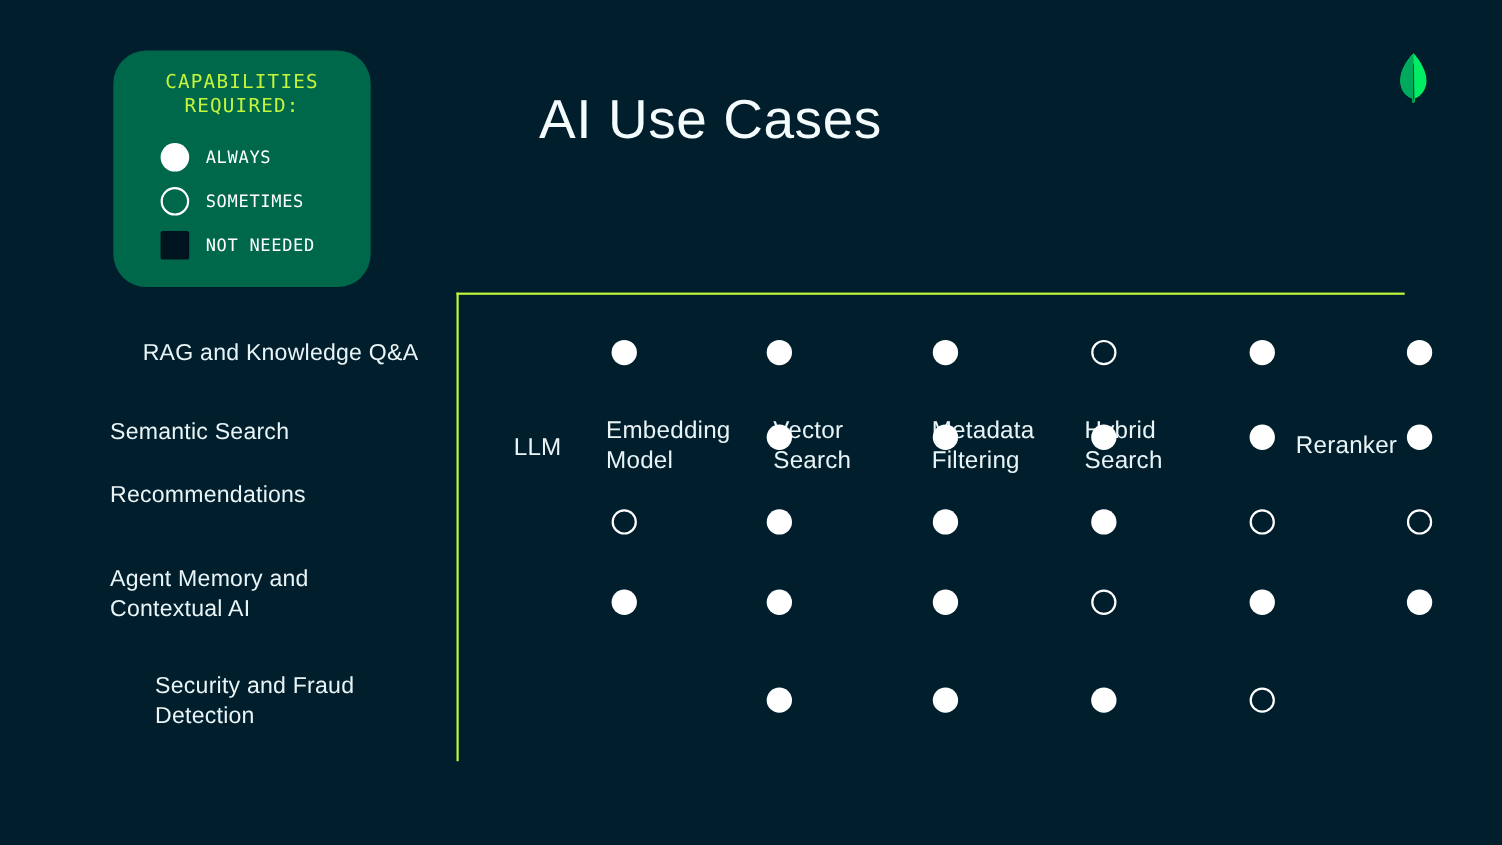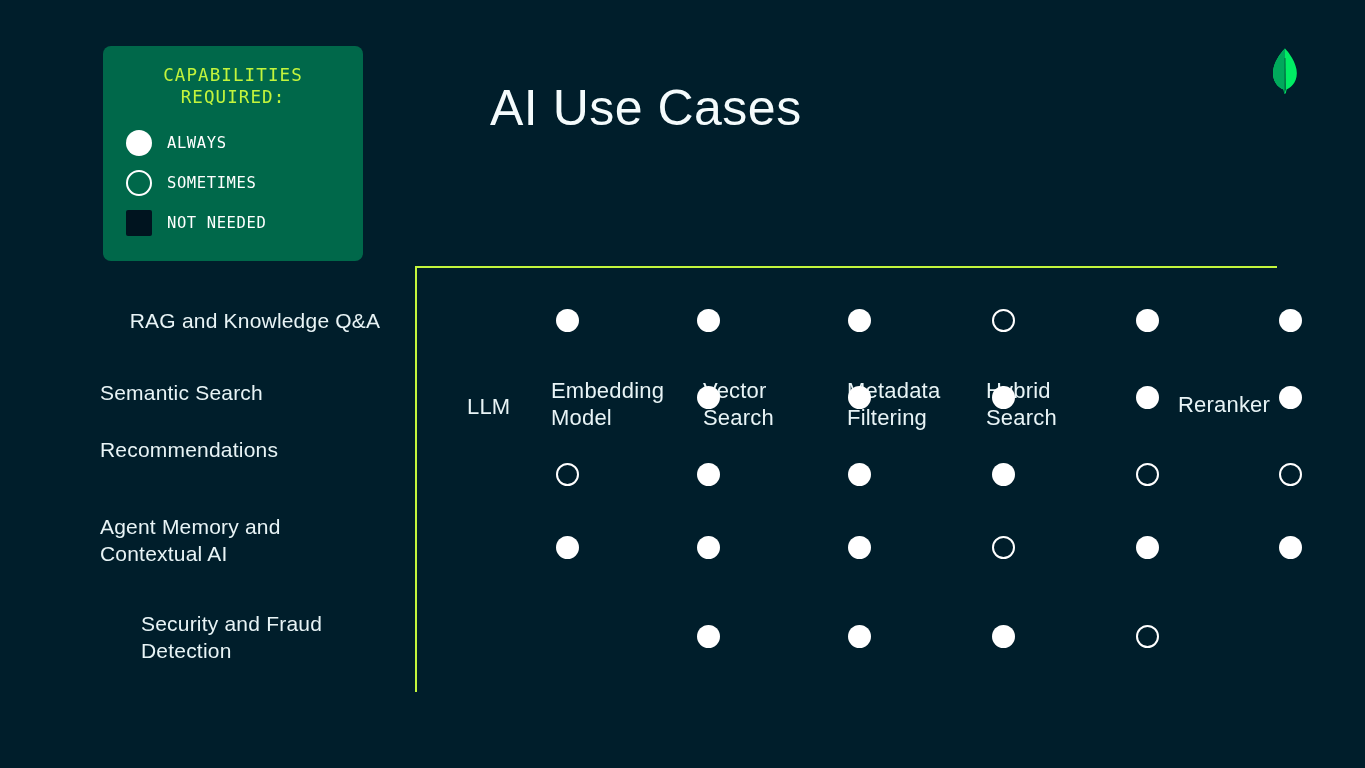--- a/index.html
+++ b/index.html
@@ -24,40 +24,40 @@
     top: 48px;
     width: 34px;
     height: 46px;
   }
 
   
   #legend-card {
     position: absolute;
     left: 103px;
     top: 46px;
-    width: 260px;
+    width: 234px;
     height: 215px;
     background: #00684A;
-    border-radius: 8px;
+    border-radius: 30px;
     box-sizing: border-box;
     padding: 18px 0 0 0;
   }
   #legend-title {
     font-family: "DejaVu Sans Mono", "Liberation Mono", monospace;
     color: #C3F53C;
     font-size: 17.5px;
     letter-spacing: 1.1px;
     text-align: center;
     line-height: 22px;
     white-space: pre-line;
     padding: 0 20px;
   }
   .legend-rows {
     margin-top: 15px;
-    padding-left: 23px;
+    padding-left: 43px;
   }
   .legend-row {
     display: flex;
     align-items: center;
     height: 40px;
   }
   .legend-swatch {
     width: 26px;
     height: 26px;
     margin-right: 15px;

